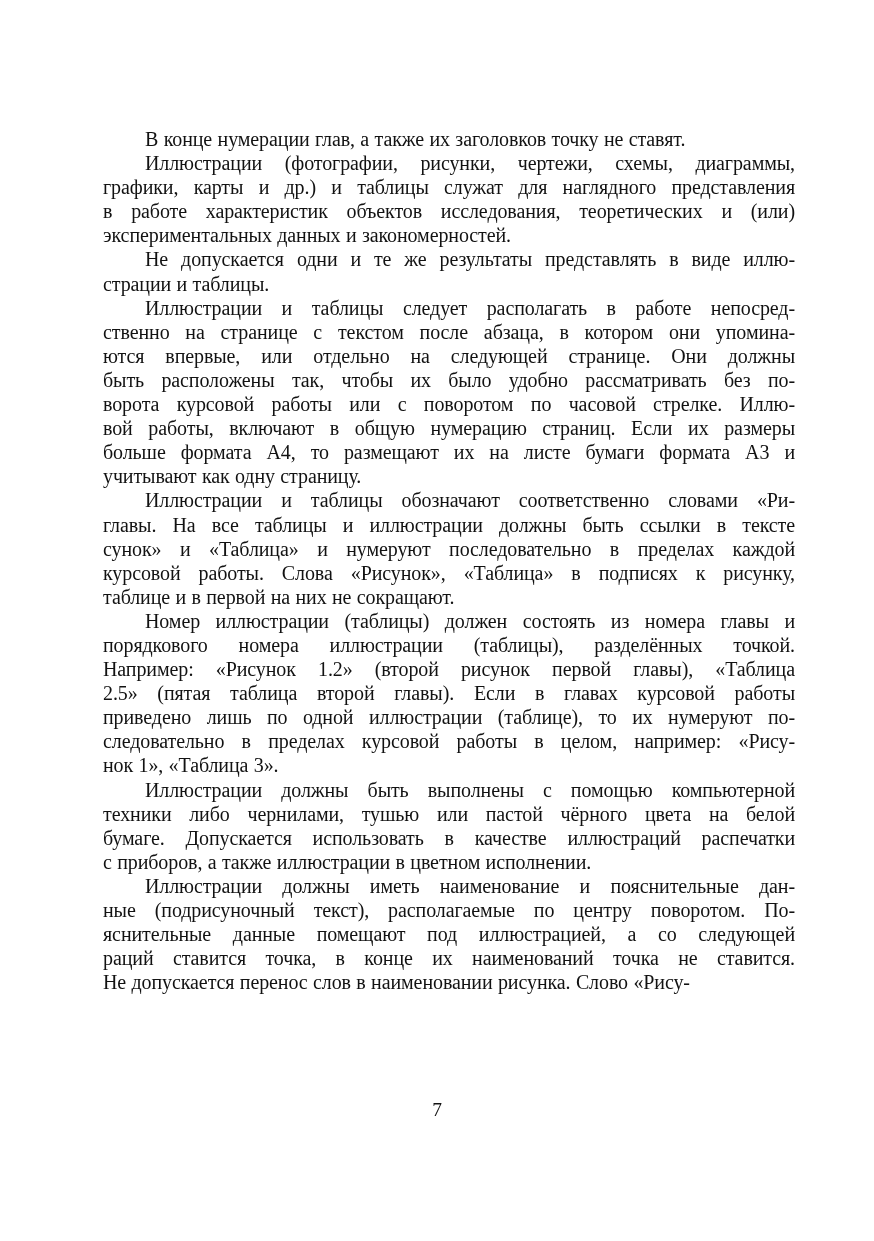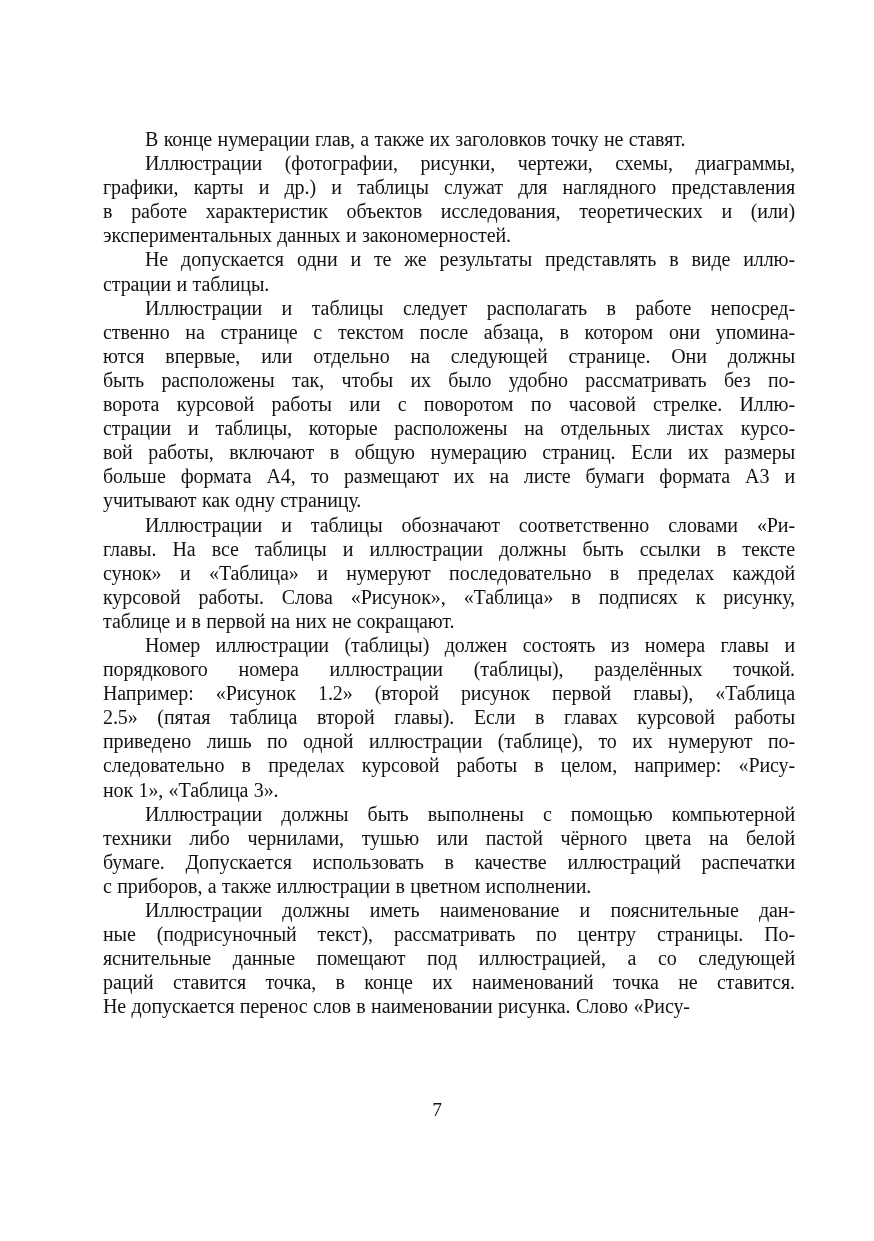--- a/index.html
+++ b/index.html
@@ -70,21 +70,20 @@
       <div class="paragraph">
         <div class="line first">Не допускается одни и те же результаты представлять в виде иллю-</div>
         <div class="line last">страции и таблицы.</div>
       </div>
       <div class="paragraph">
         <div class="line first">Иллюстрации и таблицы следует располагать в работе непосред-</div>
         <div class="line">ственно на странице с текстом после абзаца, в котором они упомина-</div>
         <div class="line">ются впервые, или отдельно на следующей странице. Они должны</div>
         <div class="line">быть расположены так, чтобы их было удобно рассматривать без по-</div>
         <div class="line">ворота курсовой работы или с поворотом по часовой стрелке. Иллю-</div>
-        <div class="line">страции и таблицы, которые расположены на отдельных листах курсо-</div>
         <div class="line">вой работы, включают в общую нумерацию страниц. Если их размеры</div>
         <div class="line">больше формата А4, то размещают их на листе бумаги формата А3 и</div>
         <div class="line last">учитывают как одну страницу.</div>
       </div>
       <div class="paragraph">
         <div class="line first">Иллюстрации и таблицы обозначают соответственно словами «Ри-</div>
         <div class="line">главы. На все таблицы и иллюстрации должны быть ссылки в тексте</div>
         <div class="line">сунок» и «Таблица» и нумеруют последовательно в пределах каждой</div>
         <div class="line">курсовой работы. Слова «Рисунок», «Таблица» в подписях к рисунку,</div>
         <div class="line last">таблице и в первой на них не сокращают.</div>
@@ -99,20 +98,20 @@
         <div class="line last">нок 1», «Таблица 3».</div>
       </div>
       <div class="paragraph">
         <div class="line first">Иллюстрации должны быть выполнены с помощью компьютерной</div>
         <div class="line">техники либо чернилами, тушью или пастой чёрного цвета на белой</div>
         <div class="line">бумаге. Допускается использовать в качестве иллюстраций распечатки</div>
         <div class="line last">с приборов, а также иллюстрации в цветном исполнении.</div>
       </div>
       <div class="paragraph">
         <div class="line first">Иллюстрации должны иметь наименование и пояснительные дан-</div>
-        <div class="line">ные (подрисуночный текст), рассматривать по центру страницы. По-</div>
+        <div class="line">ные (подрисуночный текст), располагаемые по центру поворотом. По-</div>
         <div class="line">яснительные данные помещают под иллюстрацией, а со следующей</div>
         <div class="line">раций ставится точка, в конце их наименований точка не ставится.</div>
         <div class="line last">Не допускается перенос слов в наименовании рисунка. Слово «Рису-</div>
       </div>
     </div>
   <div class="page-number">7</div>
 </div>
 
 </body></html>

